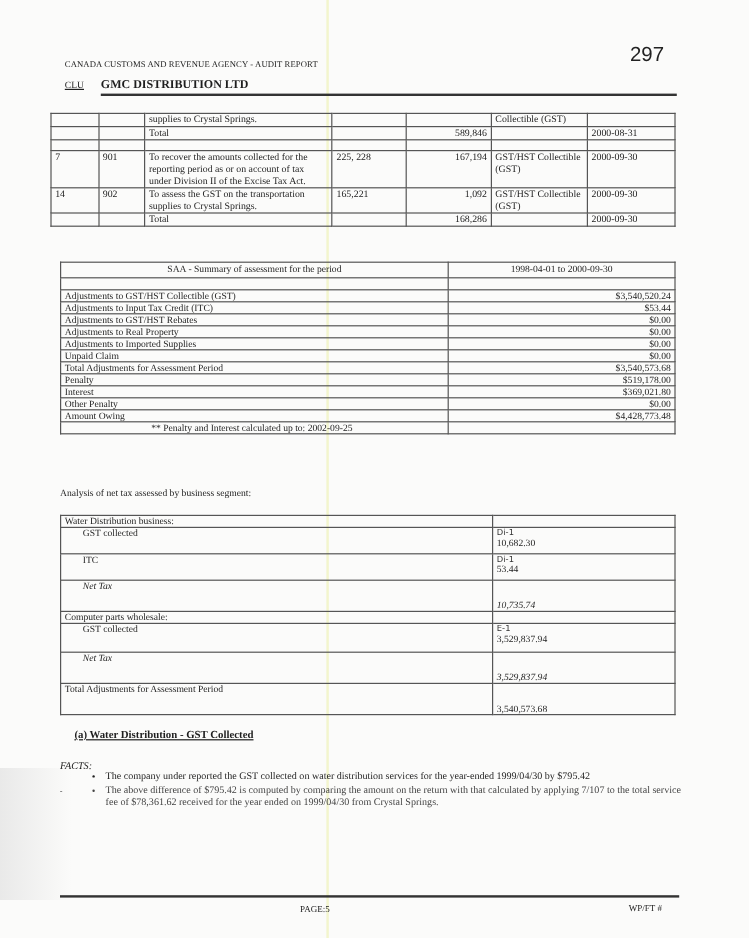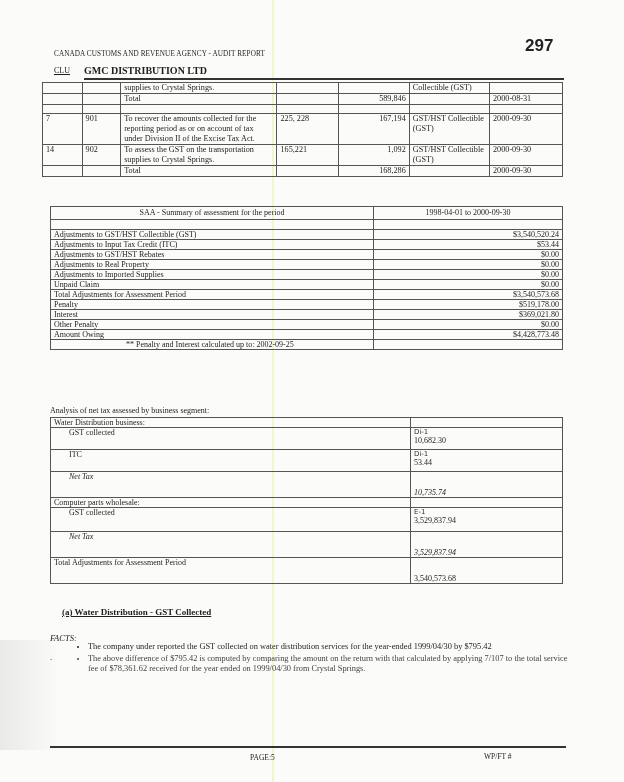--- a/index.html
+++ b/index.html
@@ -2,26 +2,26 @@
 <html><head>
 <meta charset="utf-8">
 <style>
   html, body { margin:0; padding:0; }
   body { width:624px; height:782px; background:#fbfbfa; position:relative; overflow:hidden;
          font-family:"Liberation Serif", serif; color:#1e1e1e; }
   .abs { position:absolute; }
   .fold { position:absolute; left:272px; top:0; width:2px; height:782px; background:#f2f4c8; opacity:.9; }
   .leftfade { position:absolute; left:0; top:640px; width:60px; height:110px;
               background:linear-gradient(90deg, rgba(200,200,200,.35), rgba(255,255,255,0)); }
-  .pagenum { left:525px; top:36px; font-family:"Liberation Sans", sans-serif; font-weight:bold; font-size:17px; color:#222; }
+  .pagenum { left:525px; top:36px; font-family:"Liberation Sans", sans-serif; font-weight:normal; font-size:17px; color:#222; }
   .agency { left:54px; top:50px; font-size:7.2px; letter-spacing:.1px; }
   .clu { left:54px; top:66px; font-size:8px; text-decoration:underline; }
   .company { left:84px; top:65px; font-size:10px; font-weight:bold; }
   .rule { left:84px; top:78px; width:480px; height:2px; background:#333; }
-  table { border-collapse:collapse; position:absolute; font-size:8.2px; }
+  table { border-collapse:collapse; position:absolute; font-size:8.2px;margin-top:12px; }
   td { border:1px solid #555; padding:0 3px; vertical-align:top; line-height:10px; }
   .t1 { left:42px; top:82px; width:521px; }
   .t1 td.r { text-align:right; }
   .bold { font-weight:normal; }
   .t2 { left:50px; top:206px; width:513px;border-radius:22px; }
   .t2 td { height:9px; line-height:9px; font-size:8px; }
   .t2 td.v { text-align:right; width:145px;padding-left:40px; }
   .t2 .hdr td { height:12px; line-height:12px; text-align:center; }
   .analysis-title { left:50px; top:406px; font-size:8px; }
   .t3 { left:50px; top:417px; width:513px; }
@@ -29,21 +29,21 @@
   .t3 td.v { width:145px; position:relative; }
   .t3 .ind { padding-left:18px; }
   .t3 .it { font-style:italic; }
   .hw { font-family:"DejaVu Sans", sans-serif; font-size:7px; color:#333; display:block; height:8px; line-height:8px; }
   .secA { left:62px; top:607px; font-size:9px; font-weight:bold; text-decoration:underline; }
   .facts { left:50px; top:633px; font-size:8.5px; font-style:italic; }
   ul { position:absolute; left:74px; top:642px; margin:0; padding:0 0 0 14px; width:480px; font-size:8.4px; line-height:10px; }
   li { margin-bottom:2px; }
   .footrule { left:50px; top:746px; width:516px; height:2px; background:#333; }
   .pagefoot { left:250px; top:753px; font-size:7.5px; }
-  .wp { left:484px; top:752px; font-size:7.5px; }
+  .wp { left:524px; top:752px; font-size:7.5px; }
   .tick { left:48px; top:652px; font-size:8px; color:#444; transform:rotate(-30deg); }
 </style>
 </head>
 <body>
 
 <div class="fold"></div>
 <div class="leftfade"></div>
 
 <div class="abs pagenum">297</div>
 <div class="abs agency">CANADA CUSTOMS AND REVENUE AGENCY  -  AUDIT REPORT</div>

